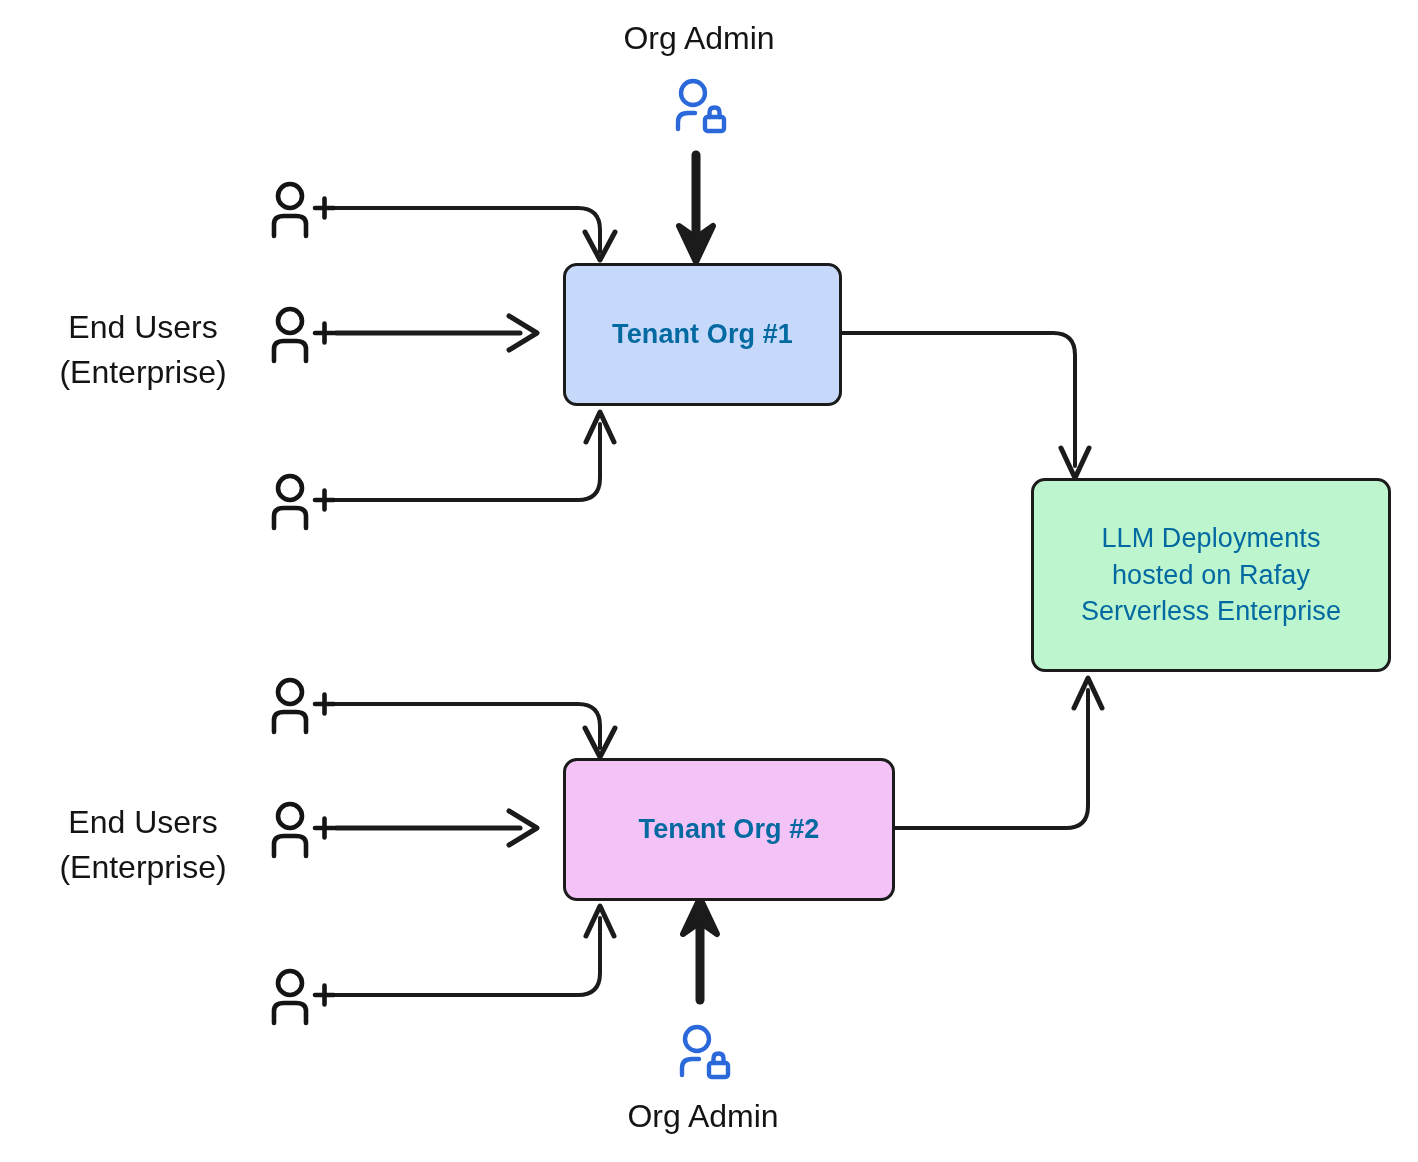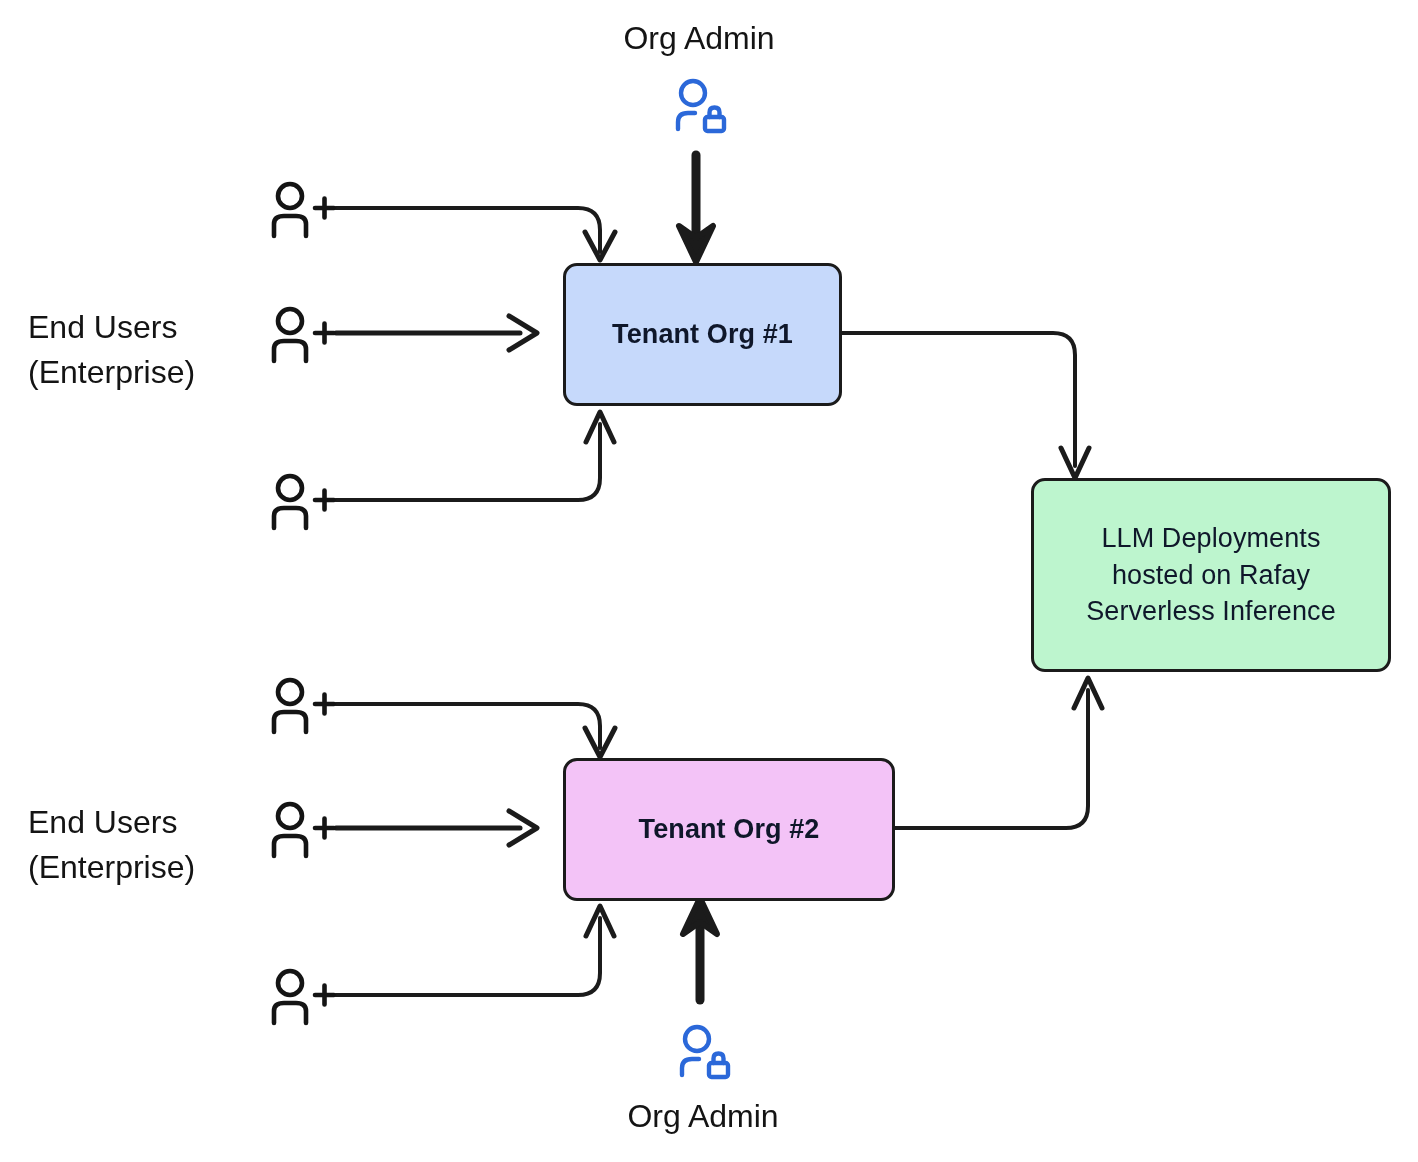--- a/index.html
+++ b/index.html
@@ -26,21 +26,21 @@
   }
   .node {
     position: absolute;
     box-sizing: border-box;
     border: 3px solid #1b1b1b;
     border-radius: 14px;
     display: flex;
     align-items: center;
     justify-content: center;
     text-align: center;
-    color: #0f172a;
+    color: #0369a1;
     font-size: 27px;
     font-weight: 700;
     line-height: 1.28;
     letter-spacing: 0.1px;
   }
   .node.tenant1 { background: #c6d9fb; }
   .node.tenant2 { background: #f3c3f7; }
   .node.llm {
     background: #bdf5ce;
     font-weight: 400;
@@ -50,21 +50,21 @@
   .caption {
     position: absolute;
     color: #141414;
     font-size: 32px;
     font-weight: 400;
     line-height: 1.42;
     text-align: center;
     white-space: pre-line;
   }
   .caption.left {
-    text-align: left;
+    text-align: center;
   }
   .icon-box {
     position: absolute;
   }
 </style>
 </head>
 <body>
 
 <div id="canvas">
 
@@ -179,16 +179,16 @@
     <span>Tenant Org #1</span>
   </div>
 
   <div class="node tenant2" style="left:563px; top:758px; width:332px; height:143px;">
     <span>Tenant Org #2</span>
   </div>
 
   <div class="node llm" style="left:1031px; top:478px; width:360px; height:194px;">
     <span style="white-space: pre-line;">LLM Deployments
 hosted on Rafay
-Serverless Inference</span>
+Serverless Enterprise</span>
   </div>
 
 </div>
 
 </body></html>

